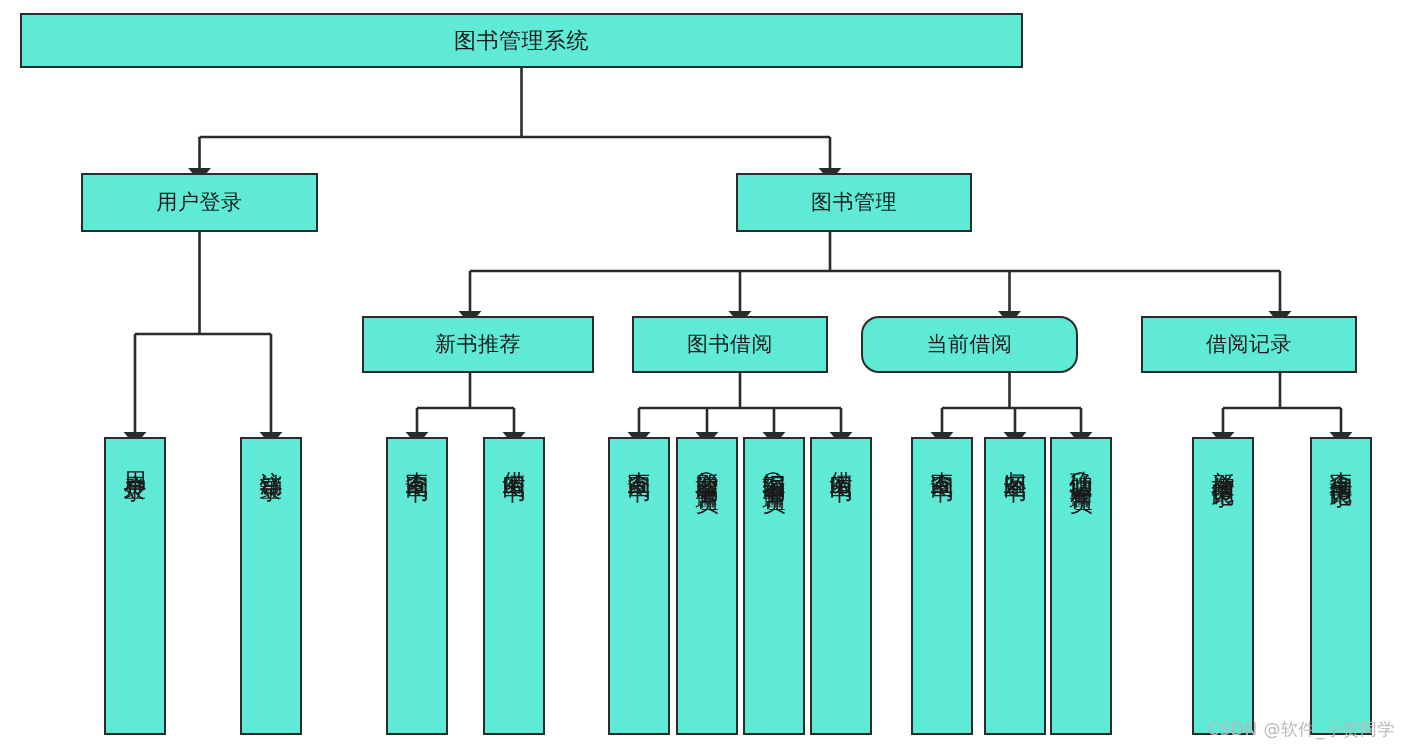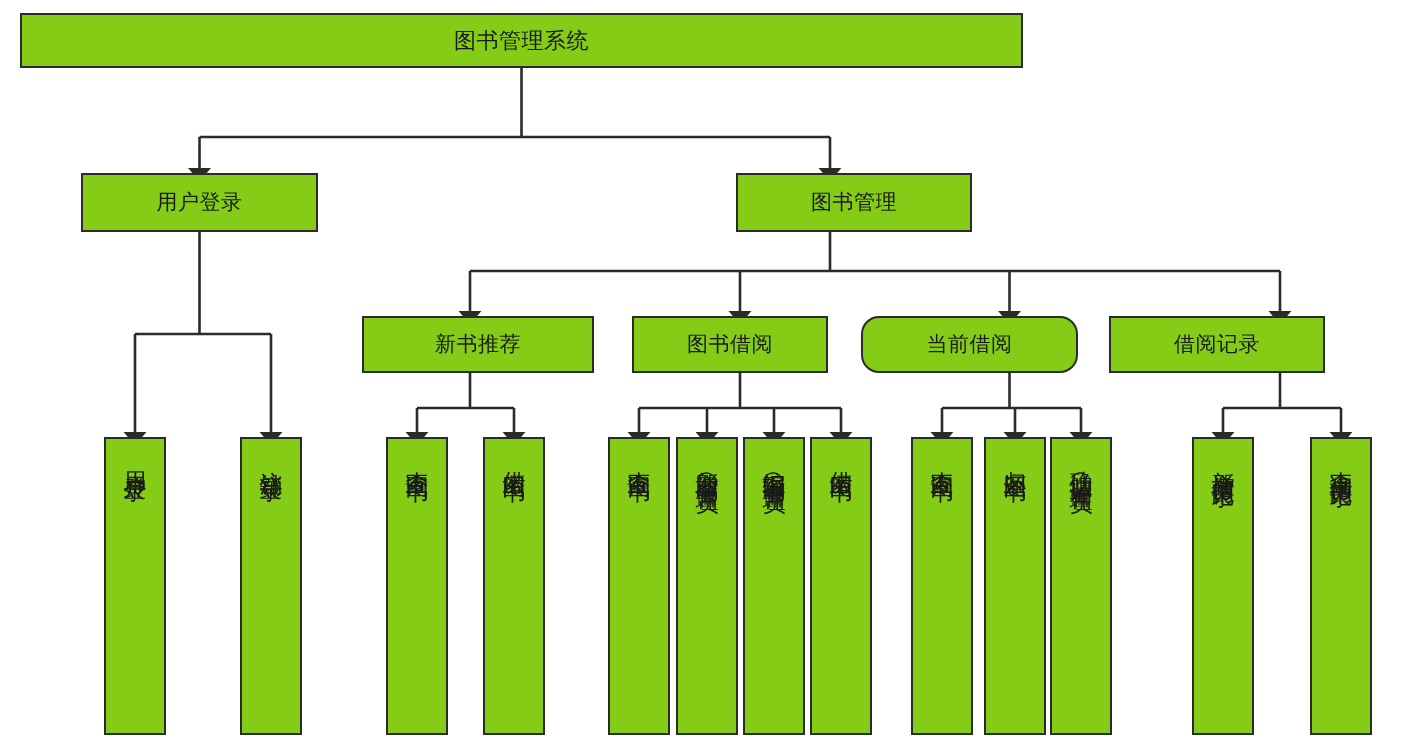--- a/index.html
+++ b/index.html
@@ -22,21 +22,21 @@
     position: absolute;
     left: 0;
     top: 0;
     width: 1405px;
     height: 747px;
     pointer-events: none;
   }
   .node {
     position: absolute;
     box-sizing: border-box;
-    background: #84cc16;
+    background: #5eead4;
     border: 2.5px solid #2b2b2b;
     display: flex;
     align-items: center;
     justify-content: center;
     text-align: center;
     color: #1a1a1a;
   }
   .node .lbl {
     display: block;
     line-height: 1.18;
@@ -130,21 +130,21 @@
       </div>
       <div class="node horiz" style="left: 362px; top: 316px; width: 232px; height: 57px;">
         <span class="lbl">新书推荐</span>
       </div>
       <div class="node horiz" style="left: 632px; top: 316px; width: 196px; height: 57px;">
         <span class="lbl">图书借阅</span>
       </div>
       <div class="node horiz" style="left: 861px; top: 316px; width: 217px; height: 57px; border-radius: 18px;">
         <span class="lbl">当前借阅</span>
       </div>
-      <div class="node horiz" style="left: 1109px; top: 316px; width: 216px; height: 57px;">
+      <div class="node horiz" style="left: 1141px; top: 316px; width: 216px; height: 57px;">
         <span class="lbl">借阅记录</span>
       </div>
       <div class="node vert" style="left: 104px; top: 437px; width: 62px; height: 298px;">
         <span class="lbl">用户登录</span>
       </div>
       <div class="node vert" style="left: 240px; top: 437px; width: 62px; height: 298px;">
         <span class="lbl">注销登录</span>
       </div>
       <div class="node vert" style="left: 386px; top: 437px; width: 62px; height: 298px;">
         <span class="lbl">查询图书</span>
@@ -174,14 +174,15 @@
         <span class="lbl">确认归还（管理员）</span>
       </div>
       <div class="node vert" style="left: 1192px; top: 437px; width: 62px; height: 298px;">
         <span class="lbl">新增借阅记录</span>
       </div>
       <div class="node vert" style="left: 1310px; top: 437px; width: 62px; height: 298px;">
         <span class="lbl">查询借阅记录</span>
       </div>
     </div>
 
+  <div class="watermark">CSDN @软件_小贺同学</div>
 
 </div>
 
 </body></html>

